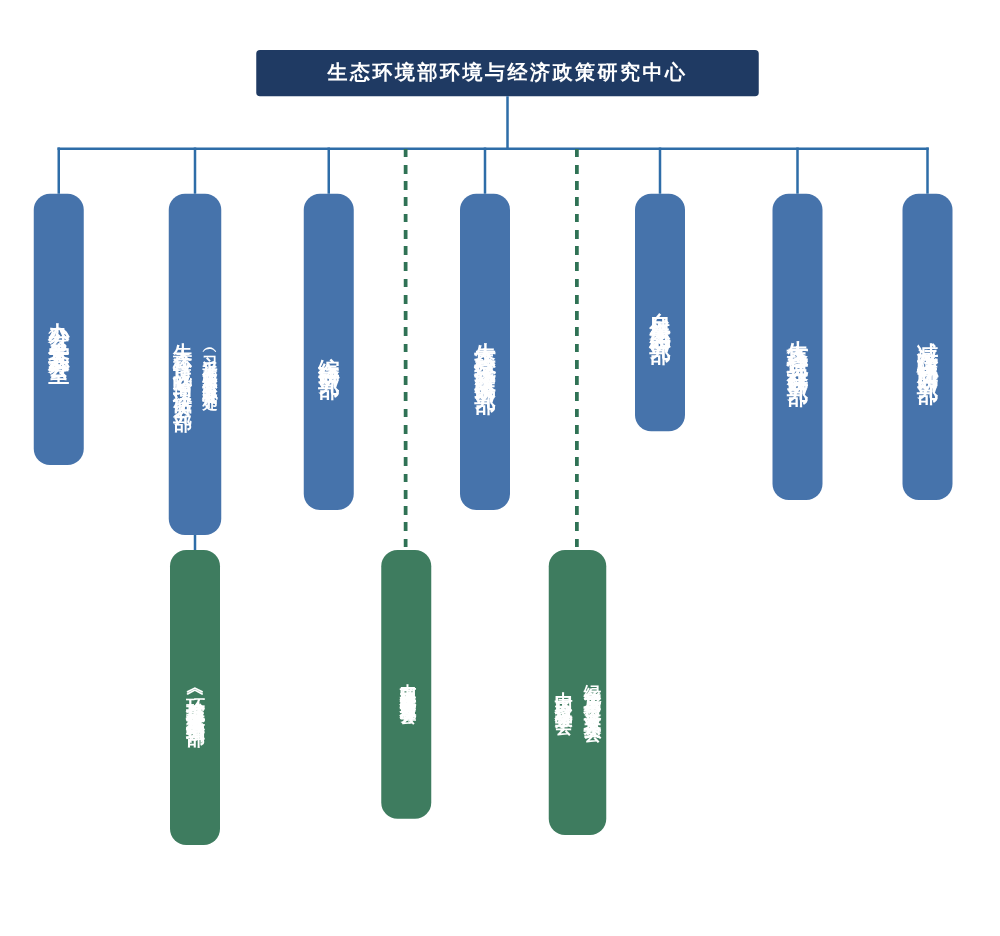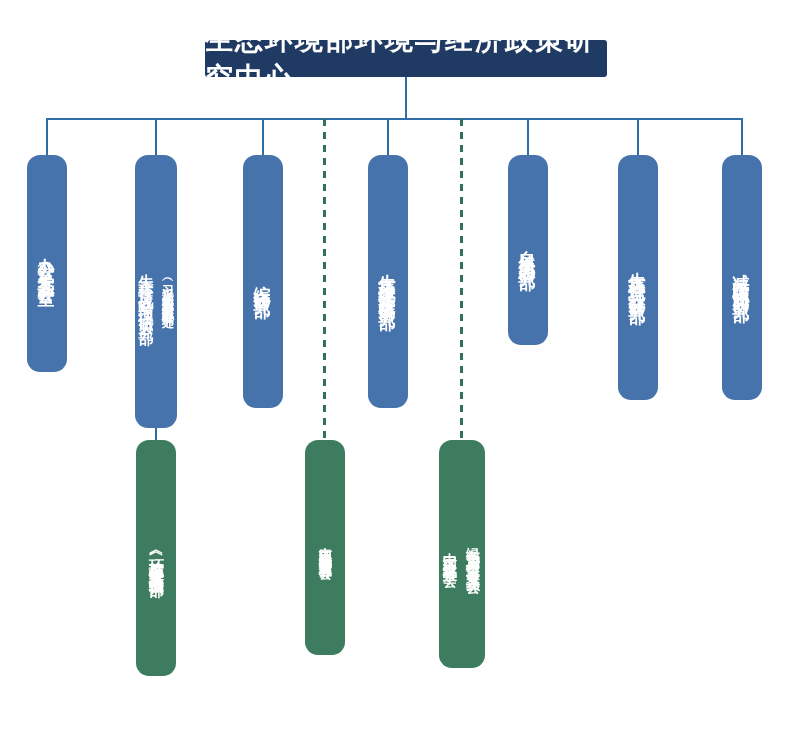--- a/index.html
+++ b/index.html
@@ -13,21 +13,21 @@
       background: var(--page-bg, #ffffff);
       overflow: hidden;
     }
 
     .header {
       position: absolute;
       left: 205px; top: 40px; width: 402px; height: 37px;
       background: var(--header-bg, #1f3a63);
       color: var(--text, #ffffff);
       display: flex; align-items: center; justify-content: center;
-      font-size: 28px; font-weight: bold; letter-spacing: 2px;
+      font-size: 16px; font-weight: bold; letter-spacing: 2px;
       border-radius: 3px;
     }
 
     .hline, .vline {
       position: absolute;
       background: var(--line, #2e6da8);
     }
     .drop { top: 118px; width: 2px; height: 37px; }
 
     .dashed {

